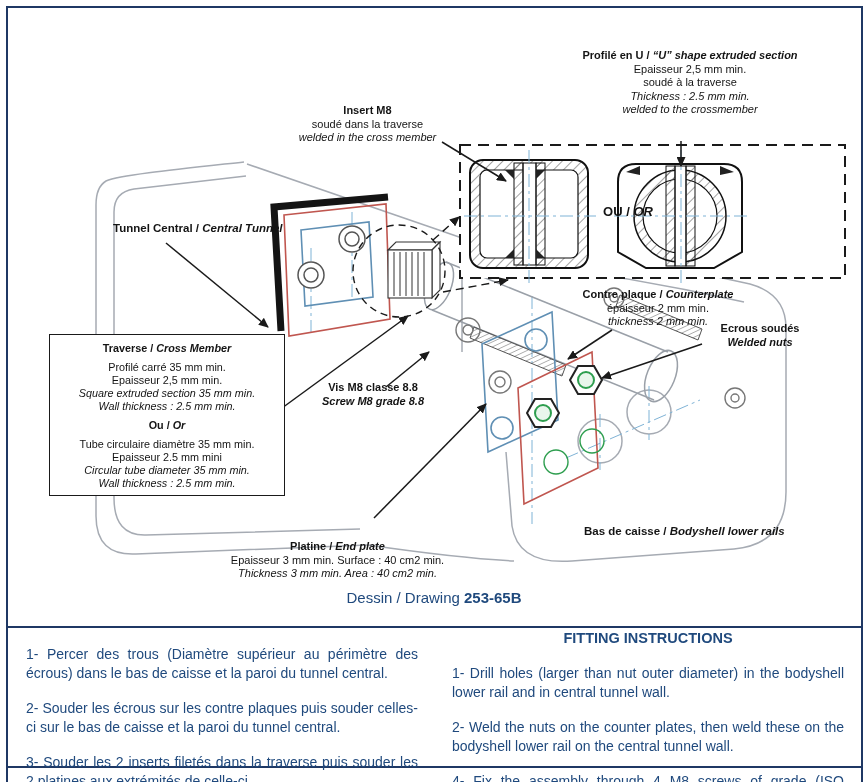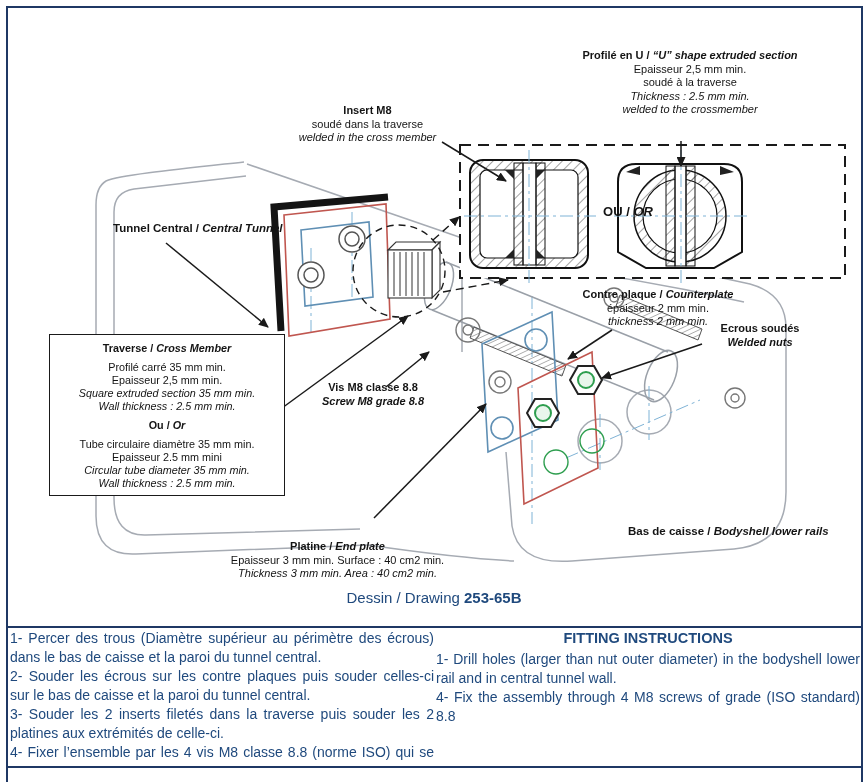--- a/index.html
+++ b/index.html
@@ -12,21 +12,21 @@
   .lbl{position:absolute;font-size:11px;line-height:13.5px;color:#141414;text-align:center;z-index:3;}
   .b{font-weight:700;}
   .i{font-style:italic;}
   .bi{font-weight:700;font-style:italic;}
   .spec-box{position:absolute;left:49px;top:334px;width:202px;border:1.4px solid #1a1a1a;background:#fff;
             padding:7px 16px 5px;font-size:10.8px;line-height:13px;text-align:center;color:#141414;z-index:3;}
   .spec-box .gap{height:6px;}
   .caption{position:absolute;top:589px;left:0;width:100%;text-align:center;color:#1f497d;font-size:15px;z-index:3;}
   .instr{position:absolute;top:629px;color:#1f497d;font-size:14px;line-height:19px;text-align:justify;z-index:3;}
   .instr .hd{font-weight:700;font-size:14.5px;text-align:center;margin:0 0 2px 0;}
-  .instr p{margin:0;}
+  .instr p{margin:16px;}
   .instr p.last{text-align-last:justify;}
   .col-fr{left:10px;width:424px;}
   .col-en{left:436px;width:424px;}
 </style>
 </head>
 <body>
 
 <div class="frame"></div>
 <div class="hrule hr1"></div>
 <div class="hrule hr2"></div>
@@ -236,33 +236,34 @@
   <div class="b">Ecrous soudés</div>
   <div class="bi">Welded nuts</div>
 </div>
 
 <div class="lbl" style="left:215px;top:540px;width:245px;">
   <div><span class="b">Platine / </span><span class="bi">End plate</span></div>
   <div>Epaisseur 3 mm min. Surface : 40 cm2 min.</div>
   <div class="i">Thickness 3 mm min. Area : 40 cm2 min.</div>
 </div>
 
-<div class="lbl" style="left:628px;top:525px;width:240px;text-align:left;font-size:11.5px;">
+<div class="lbl" style="left:584px;top:525px;width:240px;text-align:left;font-size:11.5px;">
   <span class="b">Bas de caisse / </span><span class="bi">Bodyshell lower rails</span>
 </div>
 
 <div class="caption">
   <span>Dessin / Drawing</span>
   <span class="b">253-65B</span>
 </div>
 
 <div class="instr col-fr">
   <p>1- Percer des trous (Diamètre supérieur au périmètre des écrous) dans le bas de caisse et la paroi du tunnel central.</p>
   <p>2- Souder les écrous sur les contre plaques puis souder celles-ci sur le bas de caisse et la paroi du tunnel central.</p>
   <p>3- Souder les 2 inserts filetés dans la traverse puis souder les 2 platines aux extrémités de celle-ci.</p>
   <p class="last">4- Fixer l’ensemble par les 4 vis M8 classe 8.8 (norme ISO) qui se</p>
 </div>
 
 <div class="instr col-en">
   <div class="hd">FITTING INSTRUCTIONS</div>
   <p>1- Drill holes (larger than nut outer diameter) in the bodyshell lower rail and in central tunnel wall.</p>
+  <p>2- Weld the nuts on the counter plates, then weld these on the bodyshell lower rail on the central tunnel wall.</p>
   <p class="last">4- Fix the assembly through 4 M8 screws of grade (ISO standard) 8.8</p>
 </div>
 
 </body></html>

